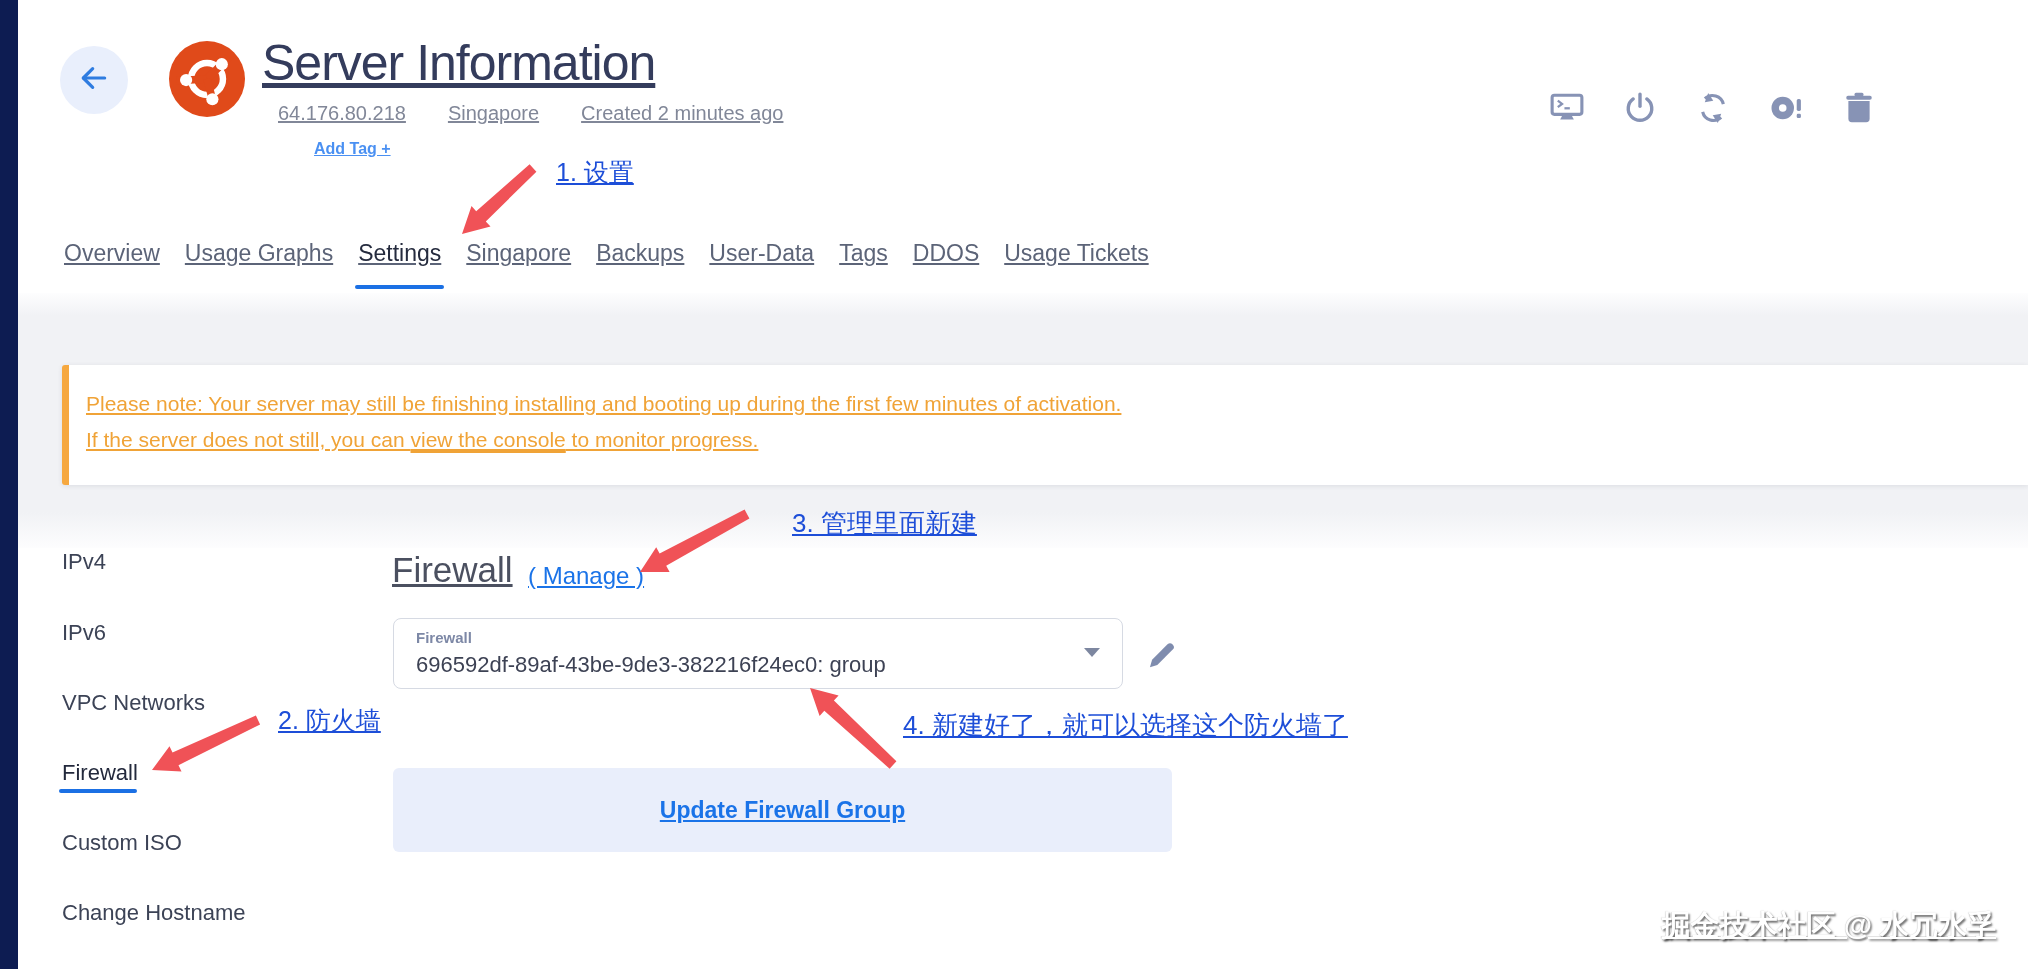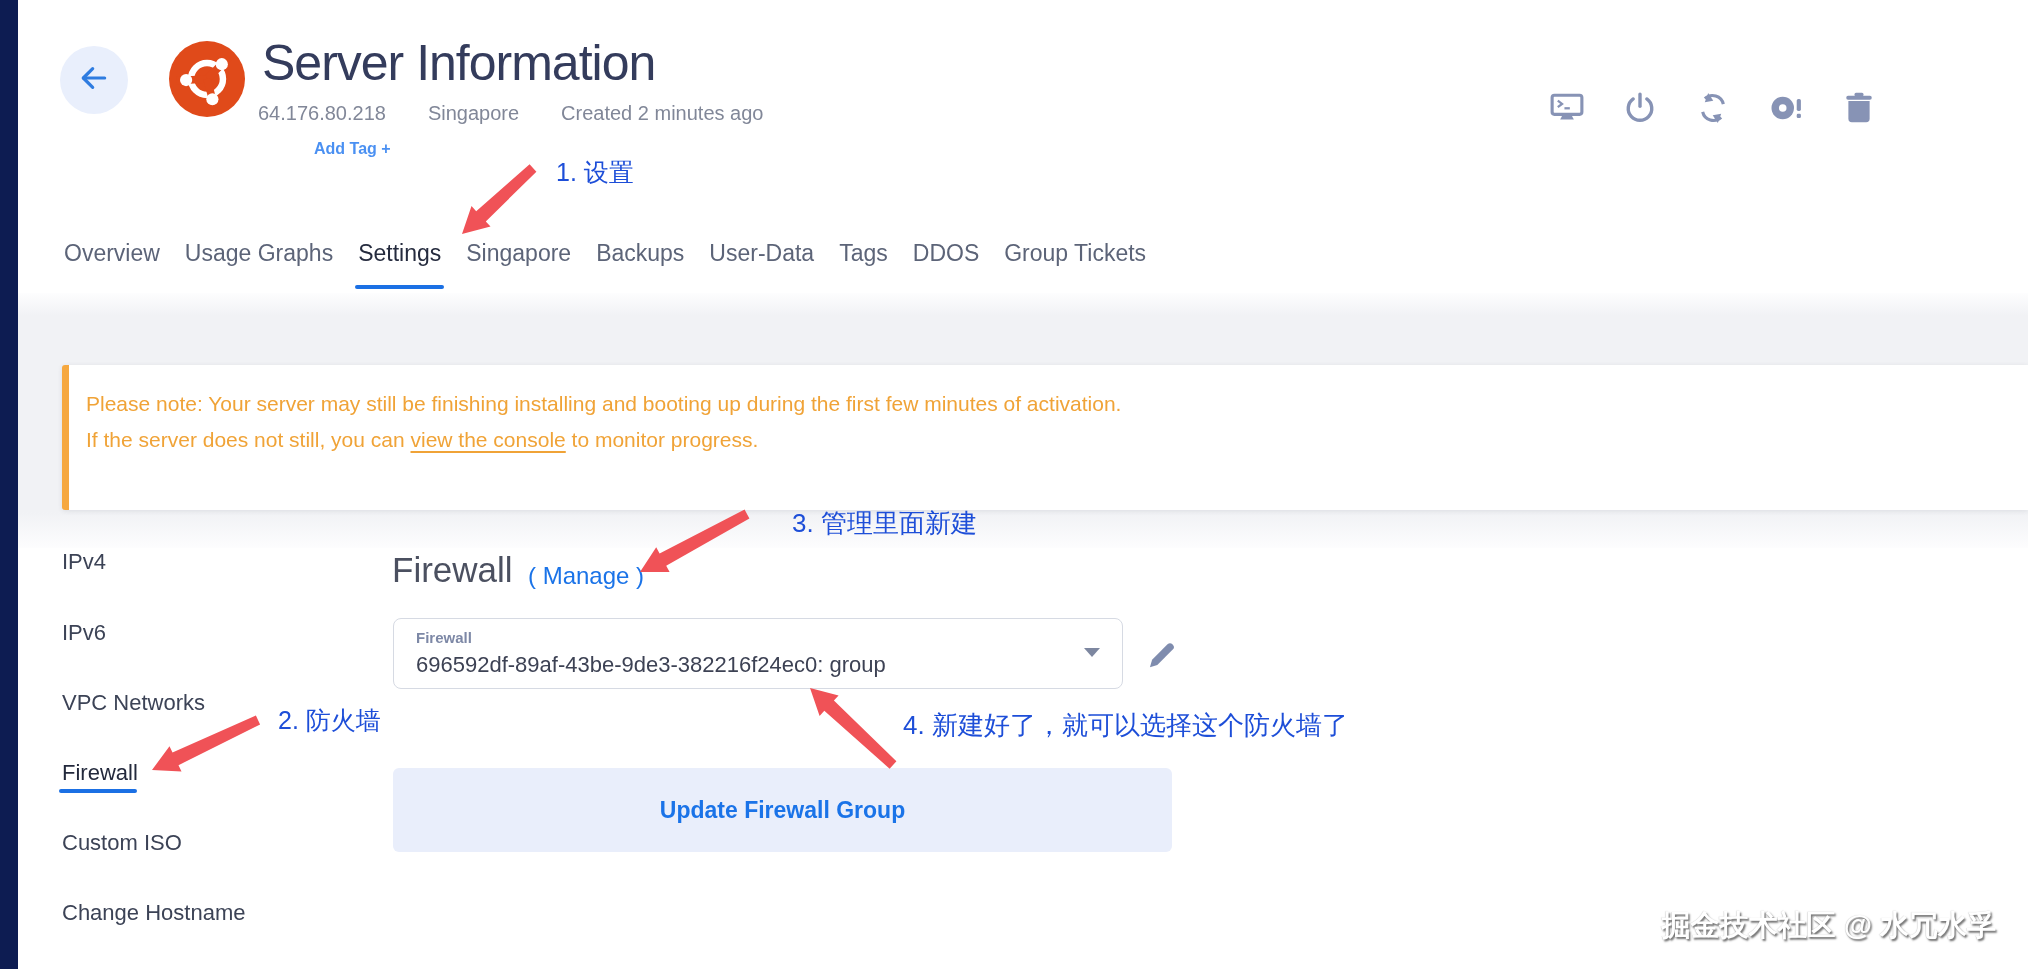--- a/index.html
+++ b/index.html
@@ -1,44 +1,44 @@
 <!DOCTYPE html>
 <html><head>
 <meta charset="utf-8">
 <style>
   html,body{margin:0;padding:0;background:#fff;}
   .screen{position:relative;width:2028px;height:969px;background:#ffffff;overflow:hidden;
           font-family:"Liberation Sans","DejaVu Sans",sans-serif;color:#3c4356;}
-  .abs{position:absolute;}
+  .abs{position:absolute;text-decoration:underline;}
 
   
   .navbar-sliver{left:0;top:0;width:18px;height:969px;background:#0d1c52;}
 
   
   .back-btn{left:60px;top:46px;width:68px;height:68px;border-radius:50%;background:#e9effc;
             display:flex;align-items:center;justify-content:center;cursor:pointer;}
   .logo{left:169px;top:41px;width:76px;height:76px;}
   .page-title{left:262px;top:34px;font-size:50px;letter-spacing:-1px;color:#343c5c;}
-  .meta-row{left:258px;top:102px;display:flex;gap:42px;font-size:20px;color:#818798;}
+  .meta-row{left:278px;top:102px;display:flex;gap:42px;font-size:20px;color:#818798;}
   .add-tag{left:274px;top:140px;font-size:16px;font-weight:bold;color:#4a90f2;cursor:pointer;margin-left:40px;}
   .hdr-icons{left:1550px;top:91px;display:flex;gap:39px;color:#8793b5;}
   .hdr-icons .ic{width:34px;height:34px;cursor:pointer;}
   .hdr-icons svg{width:34px;height:34px;display:block;}
 
   
   .tabs{left:64px;top:240px;display:flex;gap:25px;font-size:23px;color:#5c6478;}
   .tab{position:relative;line-height:26px;cursor:pointer;white-space:nowrap;}
   .tab.active{color:#252b3e;font-weight:500;}
   .tab.active::after{content:'';position:absolute;left:-3px;right:-3px;top:45px;height:4px;
                      background:#1b70e4;border-radius:2px;}
 
   
   .gray-band{left:18px;top:293px;width:2010px;height:255px;
              background:linear-gradient(180deg,#fdfdfe 0%,#f1f2f5 9%,#f1f2f5 86%,#fdfdfe 100%);}
-  .notice-card{left:62px;top:365px;right:0;height:145px;background:#ffffff;
+  .notice-card{left:62px;top:365px;right:0;height:120px;background:#ffffff;
                border-left:7px solid #f6a83f;border-radius:3px 0 0 3px;
                box-shadow:0 1px 5px rgba(40,50,70,.10);
                padding:21px 0 0 17px;box-sizing:border-box;
                font-size:21px;line-height:36px;color:#f0a337;}
   .notice-link{text-decoration:underline;text-underline-offset:4px;cursor:pointer;color:#f0a337;}
 
   
   .side-item{left:62px;font-size:22px;color:#3c4356;cursor:pointer;position:absolute;line-height:24px;}
   .side-item.active{color:#23293c;}
   .side-item.active::after{content:'';position:absolute;left:-3px;top:28px;width:78px;height:4px;
@@ -158,21 +158,21 @@
 
   <div class="abs tabs">
     <span class="tab">Overview</span>
     <span class="tab">Usage Graphs</span>
     <span class="tab active">Settings</span>
     <span class="tab">Singapore</span>
     <span class="tab">Backups</span>
     <span class="tab">User-Data</span>
     <span class="tab">Tags</span>
     <span class="tab">DDOS</span>
-    <span class="tab">Group Tickets</span>
+    <span class="tab">Usage Tickets</span>
   </div>
 
   <div class="abs gray-band"></div>
   <div class="abs notice-card">
     <div>Please note: Your server may still be finishing installing and booting up during the first few minutes of activation.</div>
     <div><span>If the server does not still, you can </span><span class="notice-link">view the console</span><span> to monitor progress.</span></div>
   </div>
 
   <div class="side-item" style="top:550px;">IPv4</div>
   <div class="side-item" style="top:621px;">IPv6</div>

